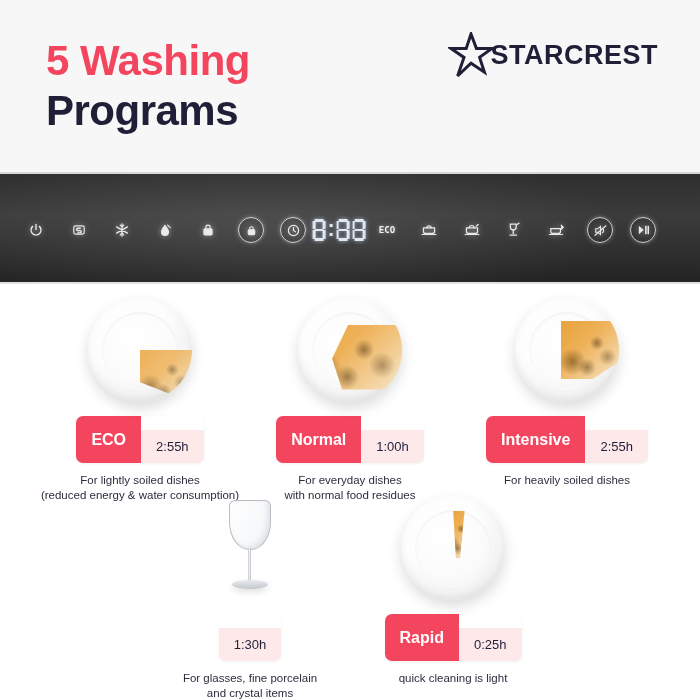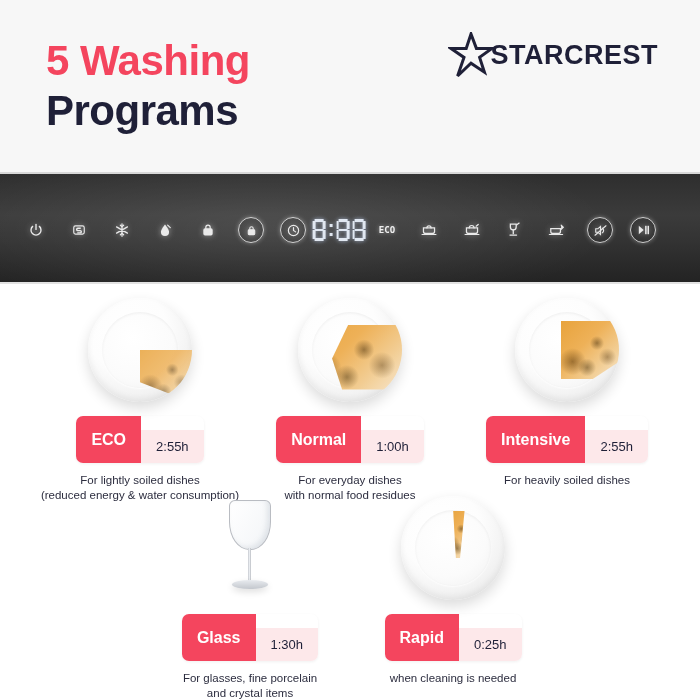--- a/index.html
+++ b/index.html
@@ -375,38 +375,37 @@
 
     <div class="card" style="left:140px; top:212px; width:220px;">
       <div class="art">
         <div class="glassware">
           <div class="glass-bowl"></div>
           <div class="glass-stem"></div>
           <div class="glass-foot"></div>
         </div>
       </div>
       <div class="pill">
-        <span class="pill-name">Glass</span>
         <span class="pill-time">1:30h</span>
       </div>
       <div class="desc">
         <div>For glasses, fine porcelain</div>
         <div>and crystal items</div>
       </div>
     </div>
 
     <div class="card" style="left:343px; top:212px; width:220px;">
       <div class="art">
         <div class="plate">
           <div class="soil" style="left:44%; top:14%; width:22%; height:46%; clip-path: polygon(28% 0, 78% 0, 58% 100%, 40% 100%);"></div>
         </div>
       </div>
       <div class="pill">
         <span class="pill-name">Rapid</span>
         <span class="pill-time">0:25h</span>
       </div>
       <div class="desc">
-        <div>when cleaning is needed</div>
+        <div>quick cleaning is light</div>
       </div>
     </div>
 
   </div>
 </div>
 
 </body></html>

